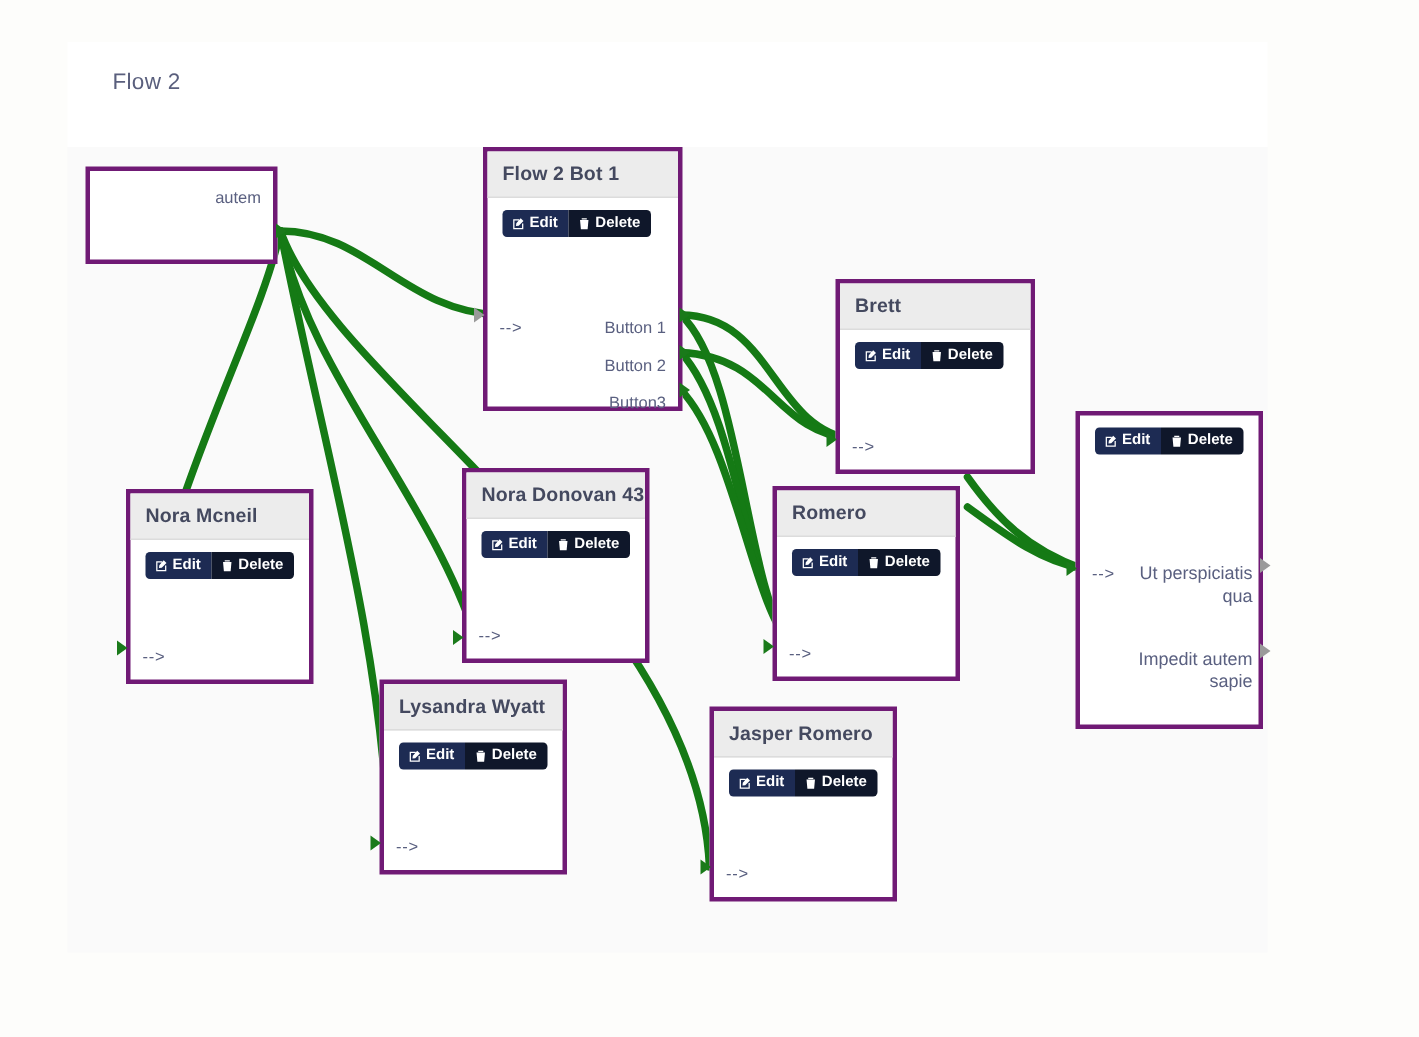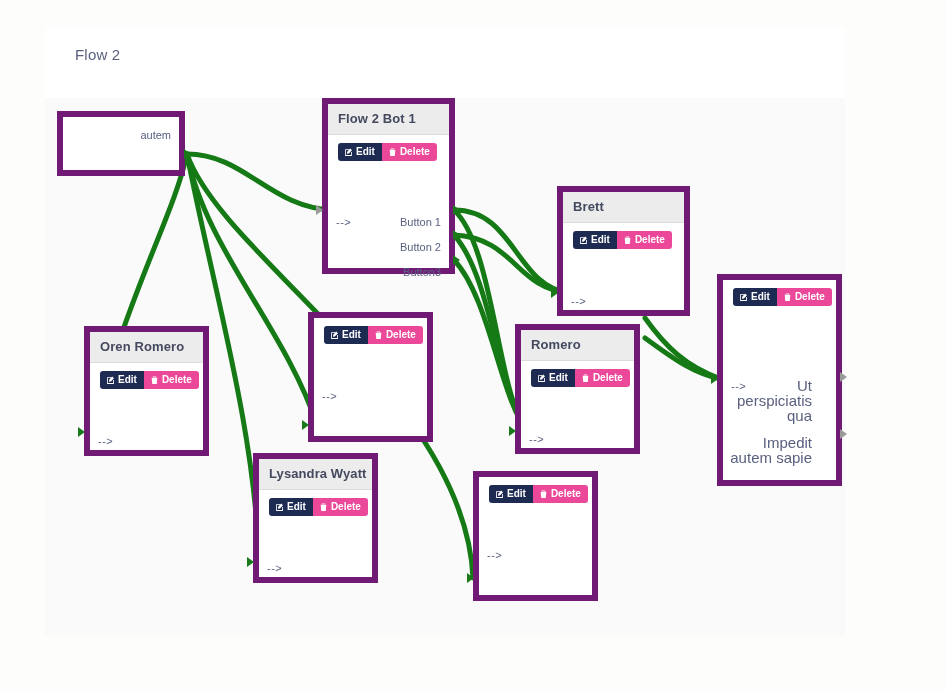--- a/index.html
+++ b/index.html
@@ -43,21 +43,21 @@
     left: 0; top: 0;
     width: 800px; height: 537px;
     overflow: visible;
     pointer-events: none;
   }
 
   
   .node {
     position: absolute;
     background: #ffffff;
-    border: 6px solid #701a75;
+    border: 3px solid #701a75;
     box-sizing: border-box;
     z-index: 5;
   }
   .node-header {
     background: #ececec;
     border-bottom: 1px solid #dcdcdc;
     padding: 7px 10px 8px 10px;
     font-size: 13px;
     color: #44495f;
     font-weight: 600;
@@ -87,21 +87,21 @@
     cursor: pointer;
     line-height: 1;
     white-space: nowrap;
     text-align: center;
   }
   .btn-edit {
     background: #1d2b53;
     border-radius: 3px 0 0 3px;
   }
   .btn-delete {
-    background: #ec4899;
+    background: #0f172a;
     border-radius: 0 3px 3px 0;
   }
   .btn svg { display:block; }
 
   
   .port-in {
     position: absolute;
     left: 8px;
     font-size: 11px;
     color: #5a6080;
@@ -111,22 +111,22 @@
   .port-out {
     position: absolute;
     right: 8px;
     font-size: 11px;
     color: #5a6080;
     white-space: nowrap;
     text-align: right;
   }
   .port-out-multiline {
     position: absolute;
-    right: 24px;
-    font-size: 15px;
+    right: 4px;
+    font-size: 12px;
     color: #5a6080;
     text-align: right;
     line-height: 15px;
     width: 86px;
   }
 
   
   .nub {
     position: absolute;
     width: 0; height: 0;
@@ -210,21 +210,21 @@
       <div class="port-out" style="top:106px;">Button 2</div>
       <div class="port-out" style="top:131px;">Button3</div>
     </div>
   </div>
   <div class="nub" style="left:271px; top:107px;"></div>
   <div class="nub nub-green" style="left:408px; top:107px;"></div>
   <div class="nub nub-green" style="left:408px; top:132px;"></div>
   <div class="nub nub-green" style="left:408px; top:157px;"></div>
 
   <div class="node" style="left:39px; top:228px; width:125px; height:130px;">
-    <div class="node-header">Oren Romero</div>
+    <div class="node-header">Nora Mcneil</div>
     <div class="node-body">
       <div class="btn-row">
         <button class="btn btn-edit">
           <span>
             <svg width="9" height="9" viewBox="0 0 16 16">
                 <path fill="#ffffff" d="M2 2h7v1.5H3.5v9h9V7H14v7H2V2zm8.9-1.2l3.3 3.3-5.6 5.6-3.3.4.4-3.3 5.2-6z"></path>
               </svg>
           </span>
           <span>Edit</span>
         </button>
@@ -236,20 +236,21 @@
           </span>
           <span>Delete</span>
         </button>
       </div>
       <div class="port-in" style="top:72px;">--&gt;</div>
     </div>
   </div>
   <div class="nub nub-green" style="left:33px; top:329px;"></div>
 
   <div class="node" style="left:263px; top:214px; width:125px; height:130px;">
+    <div class="node-header">Nora Donovan 43</div>
     <div class="node-body">
       <div class="btn-row">
         <button class="btn btn-edit">
           <span>
             <svg width="9" height="9" viewBox="0 0 16 16">
                 <path fill="#ffffff" d="M2 2h7v1.5H3.5v9h9V7H14v7H2V2zm8.9-1.2l3.3 3.3-5.6 5.6-3.3.4.4-3.3 5.2-6z"></path>
               </svg>
           </span>
           <span>Edit</span>
         </button>
@@ -287,20 +288,21 @@
           </span>
           <span>Delete</span>
         </button>
       </div>
       <div class="port-in" style="top:72px;">--&gt;</div>
     </div>
   </div>
   <div class="nub nub-green" style="left:202px; top:459px;"></div>
 
   <div class="node" style="left:428px; top:373px; width:125px; height:130px;">
+    <div class="node-header">Jasper Romero</div>
     <div class="node-body">
       <div class="btn-row">
         <button class="btn btn-edit">
           <span>
             <svg width="9" height="9" viewBox="0 0 16 16">
                 <path fill="#ffffff" d="M2 2h7v1.5H3.5v9h9V7H14v7H2V2zm8.9-1.2l3.3 3.3-5.6 5.6-3.3.4.4-3.3 5.2-6z"></path>
               </svg>
           </span>
           <span>Edit</span>
         </button>

